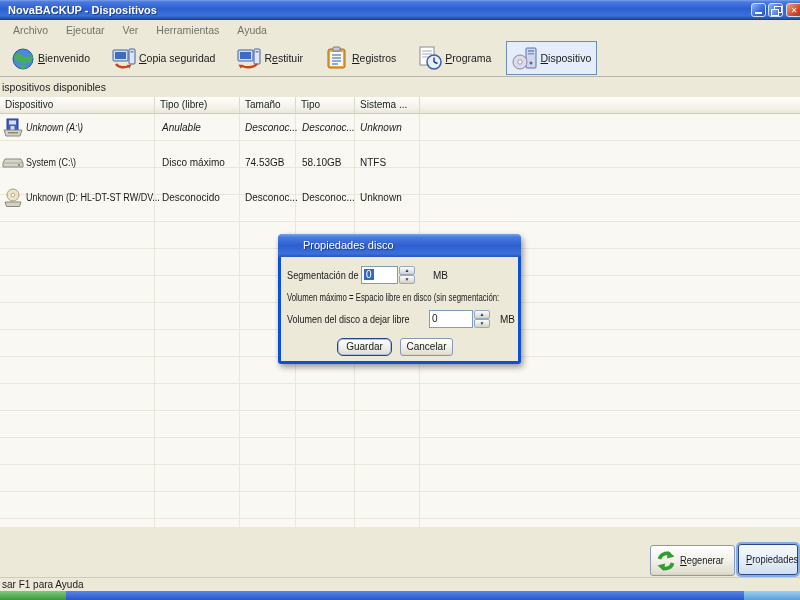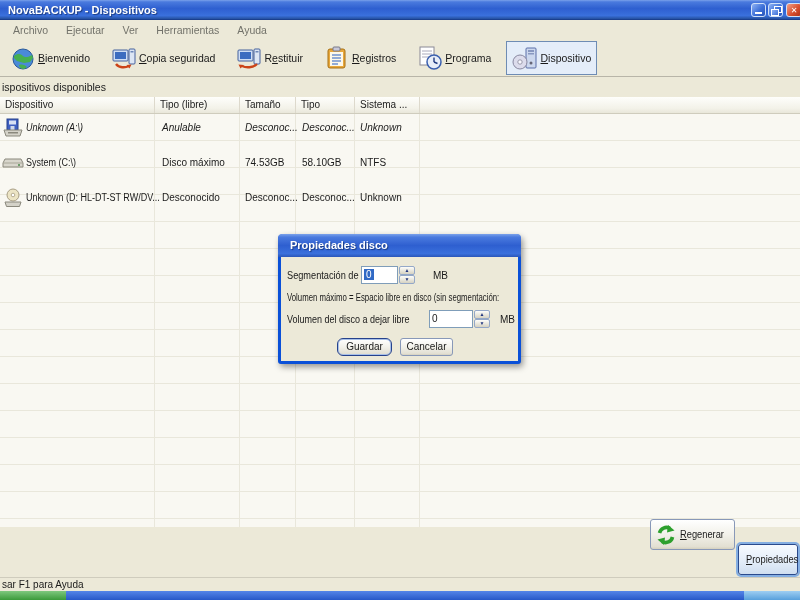--- a/index.html
+++ b/index.html
@@ -56,22 +56,22 @@
   .cell-icon { width:26px; padding-left:2px; display:flex; align-items:center; }
   .cell-device { width:129px; white-space:nowrap; transform:scaleX(.9); transform-origin:left center; }
   .cell-tipo { width:85px; padding-left:7px; white-space:nowrap; }
   .cell-size { width:56px; padding-left:5px; white-space:nowrap; }
   .cell-free { width:59px; padding-left:6px; white-space:nowrap; }
   .cell-sys  { width:65px; padding-left:5px; white-space:nowrap; }
 
   
   #dialog { position:absolute; left:278px; top:234px; width:243px; height:130px; z-index:5;
     background:#0a50d8; border-radius:5px 5px 3px 3px; box-shadow:2px 3px 6px rgba(0,0,0,.4); }
-  #dialog .dtitle { height:23px; border-radius:4px 4px 0 0; padding-left:12px; color:#fff;
-    font-size:11px; font-weight:bold; line-height:23px; text-shadow:1px 1px 1px #1a3a80;
+  #dialog .dtitle { height:23px; border-radius:4px 4px 0 0; padding-left:25px; color:#fff;
+    font-size:11px; font-weight:normal; line-height:23px; text-shadow:1px 1px 1px #1a3a80;
     background:linear-gradient(180deg,#7aa1ea 0%,#4a7ade 14%,#2e5fd0 50%,#3a70dc 85%,#2a56b8 100%); }
   #dialog .dbody { position:absolute; left:3px; right:3px; top:23px; bottom:3px; background:#ECE9D8; }
   .dlabel { position:absolute; font-size:10px; white-space:nowrap; }
   .lbl1 { left:6px; top:13px; transform:scaleX(.92); transform-origin:left center; }
   .caption { left:6px; top:35px; transform:scaleX(.78); transform-origin:left center; }
   .lbl2 { left:6px; top:57px; transform:scaleX(.9); transform-origin:left center; }
   .mb1 { left:152px; top:13px; }
   .mb2 { left:219px; top:57px; }
   .dinput { position:absolute; height:18px; background:#fff; border:1px solid #7F9DB9;
     font-size:10px; line-height:16px; padding-left:2px; }
@@ -87,21 +87,21 @@
     background:linear-gradient(180deg,#ffffff,#f2f1ea 50%,#e2dfd2 92%,#d4d0be);
     font-size:10px; text-align:center; line-height:16px; }
   .btn-save { left:56px; top:81px; width:55px; border-color:#26428c; box-shadow:inset 0 0 0 1px #a8c0e8;border-radius:6px; }
   .btn-cancel { left:119px; top:81px; width:53px; }
 
   
   .action-btn { position:absolute; height:31px; display:flex; align-items:center; gap:3px;
     padding:0 4px; font-size:10px; border:1px solid #8898b8; border-radius:3px;
     background:linear-gradient(180deg,#ffffff,#f2f1ea 50%,#e2dfd2 92%,#d4d0be); }
   .action-btn span { white-space:nowrap; transform:scaleX(.93); transform-origin:left center; }
-  #btn-regenerar { left:650px; top:519px; width:85px; }
+  #btn-regenerar { left:650px; top:545px; width:85px; }
   #btn-propiedades { left:738px; top:544px; width:60px; border-color:#2a4a8c;
     box-shadow:0 0 0 2px #84aee2; background:linear-gradient(180deg,#f6faff,#e2ecf8 60%,#cfdef0); }
 
   
   #statusbar { position:absolute; left:0; top:577px; width:800px; height:14px; background:#ECE9D8;
     border-top:1px solid #cfccbd; font-size:10px; line-height:13px; padding-left:2px; }
   #taskbar { position:absolute; left:0; top:591px; width:800px; height:9px; background:#2858c8; }
   #tb-start { position:absolute; left:0; top:0; width:66px; height:9px;
     background:linear-gradient(180deg,#7ec87e,#3a9a3a); }
   #tb-main { position:absolute; left:66px; top:0; width:678px; height:9px;

